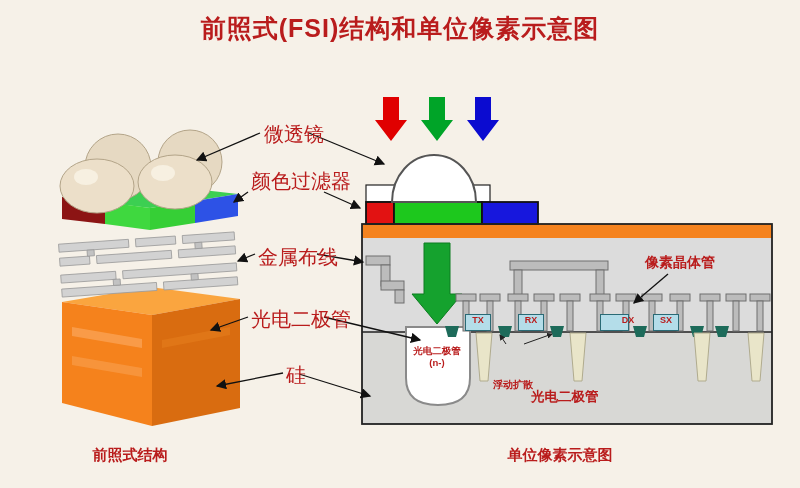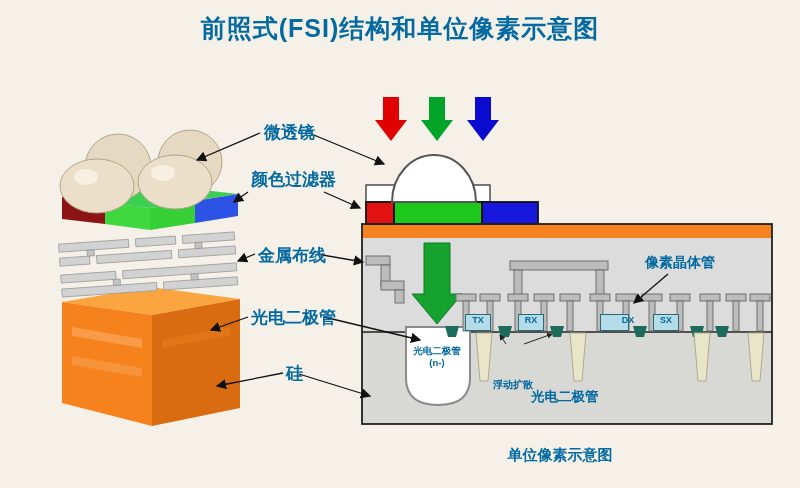--- a/index.html
+++ b/index.html
@@ -1,21 +1,21 @@
 <!DOCTYPE html>
 <html><head>
 <meta charset="utf-8">
 <style>
   html,body{margin:0;padding:0;}
   #page{position:relative;width:800px;height:488px;background:#f6f1e8;overflow:hidden;
-        font-family:"Liberation Sans","DejaVu Sans",sans-serif;color:#0369a1;}
+        font-family:"Liberation Sans","DejaVu Sans",sans-serif;color:#b91c1c;}
   #title{position:absolute;left:0;right:0;top:12px;text-align:center;
          font-size:25px;font-weight:800;letter-spacing:1px;}
   svg{position:absolute;left:0;top:0;}
-  .lbl{position:absolute;font-size:17px;font-weight:700;white-space:nowrap;}
+  .lbl{position:absolute;font-size:20px;font-weight:400;white-space:nowrap;}
   .small-lbl{position:absolute;font-size:10px;font-weight:600;white-space:nowrap;margin-top:32px;}
   .bold-lbl{position:absolute;font-size:14px;font-weight:700;white-space:nowrap;}
   .cap{position:absolute;font-size:15px;font-weight:800;text-align:center;white-space:nowrap;}
   .tbox{position:absolute;width:26px;height:17px;background:#b4dde9;border:1.5px solid #2a6a75;
         box-sizing:border-box;display:flex;align-items:flex-start;justify-content:center;
         font-size:9px;font-weight:700;}
   .pdwell{position:absolute;left:404px;top:345px;width:66px;text-align:center;
           font-size:9.5px;font-weight:700;line-height:1.25;}
 </style>
 </head>
@@ -192,15 +192,16 @@
 
   <div class="pdwell">
     <div>光电二极管</div>
     <div>(n-)</div>
   </div>
 
   <div class="small-lbl" style="left:493px;top:346px;">浮动扩散</div>
 
   <div class="bold-lbl" style="left:531px;top:388px;font-size:13.5px;">光电二极管</div>
 
+  <div class="cap" style="left:60px;top:446px;width:140px;">前照式结构</div>
   <div class="cap" style="left:480px;top:446px;width:160px;">单位像素示意图</div>
 
 </div>
 
 </body></html>

